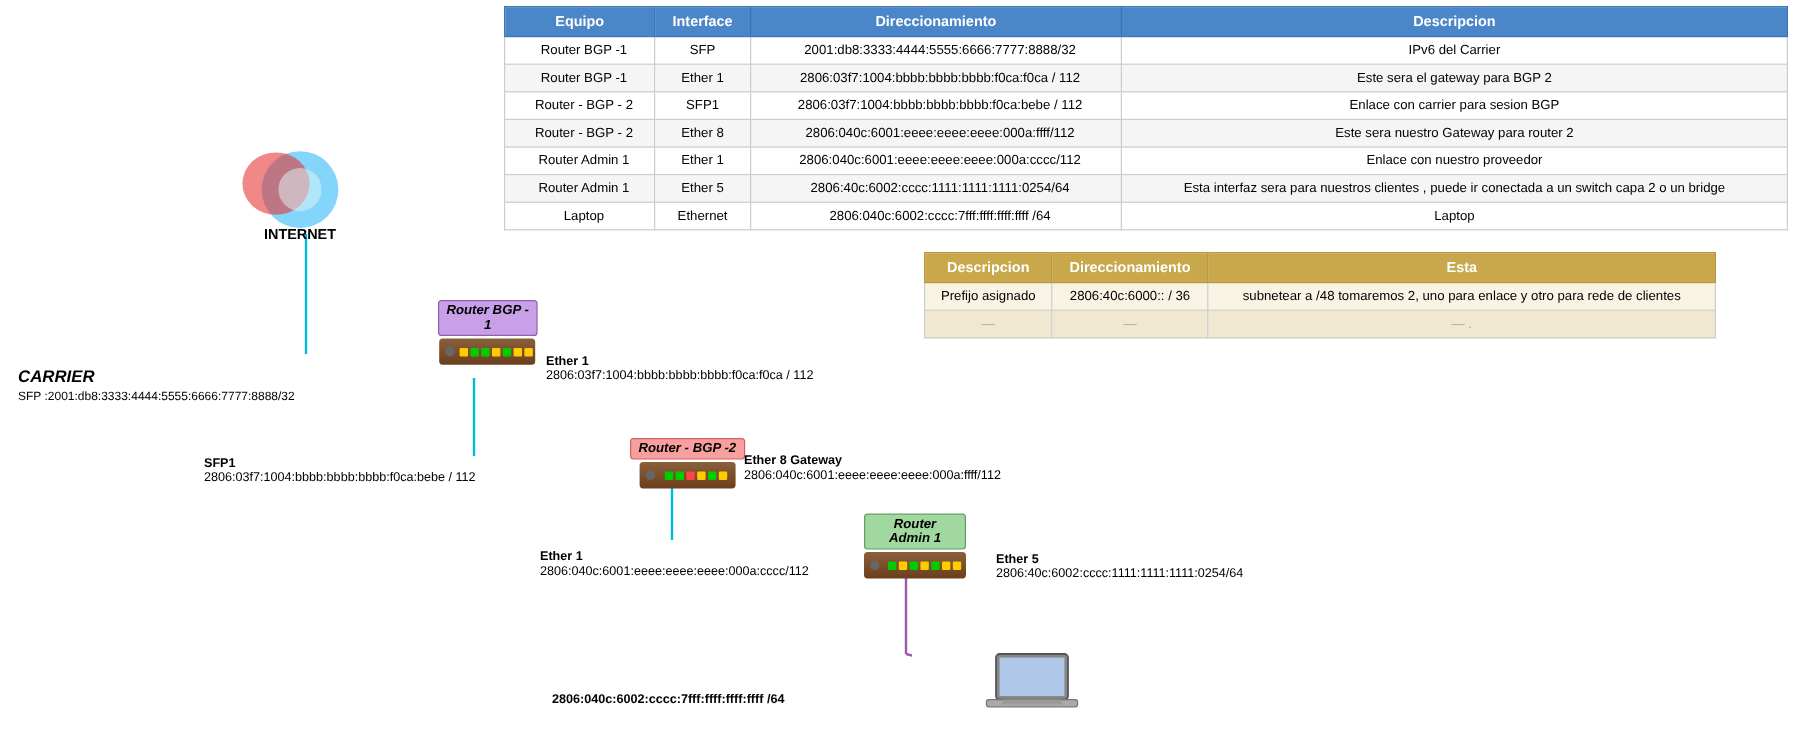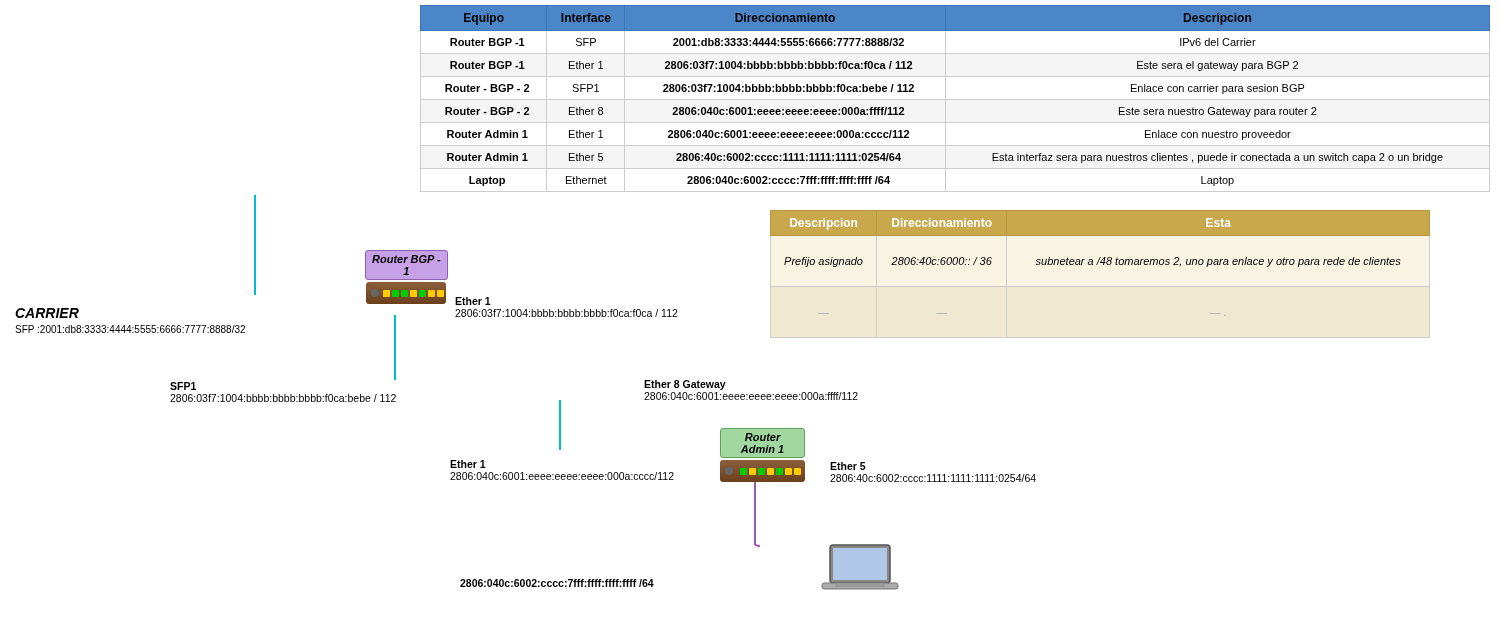--- a/index.html
+++ b/index.html
@@ -16,39 +16,39 @@
     
     .main-table {
       position: absolute;
       top: 5px;
       left: 420px;
       width: 1070px;
       border-collapse: collapse;
     }
     .main-table th {
       background: #4a86c8;
-      color: #000000;
+      color: #ffffff;
       padding: 5px 8px;
       text-align: center;
       border: 1px solid #3a76b8;
       font-weight: bold;
       font-size: 12px;
     }
     .main-table td {
       padding: 5px 8px;
       text-align: center;
       border: 1px solid #ccc;
       font-size: 11px;
       background: #fff;
     }
     .main-table tr:nth-child(even) td {
       background: #f5f5f5;
     }
     .main-table td.bold {
-      font-weight: bold;
+      font-weight: normal;
       padding-left: 15px;
     }
 
     
     .secondary-table {
       position: absolute;
       top: 210px;
       left: 770px;
       width: 660px;
       border-collapse: collapse;
@@ -56,26 +56,25 @@
     .secondary-table th {
       background: #c8a84a;
       color: #fff;
       padding: 5px 8px;
       text-align: center;
       border: 1px solid #b89840;
       font-weight: bold;
       font-size: 12px;
     }
     .secondary-table td {
-      padding: 19px 8px;
+      padding: 5px 8px;
       text-align: center;
       border: 1px solid #ccc;
       font-size: 11px;
       background: #f9f3e3;
-      font-style: italic;
     }
     .secondary-table tr:nth-child(even) td {
       background: #f0e8d0;
     }
     .secondary-table tr:last-child td {
       color: #aaa;
     }
 
     
     .diagram {
@@ -293,20 +292,31 @@
     <line x1="755" y1="470" x2="755" y2="545" stroke="#9b59b6" stroke-width="2"></line>
     <line x1="755" y1="545" x2="830" y2="565" stroke="#9b59b6" stroke-width="2"></line>
   </svg>
 
   <div class="carrier-text" style="top: 305px; left: 15px;">
     <span style="font-weight:bold; font-size:14px;font-style:italic;">CARRIER</span>
     <br>
     <span style="font-size:10px; font-weight:normal;margin-top:15px;">SFP :2001:db8:3333:4444:5555:6666:7777:8888/32</span>
   </div>
 
+  <div class="internet-cloud">
+    <svg class="cloud-svg" viewBox="0 0 110 70">
+
+      <circle cx="55" cy="35" r="32" fill="#4fc3f7" opacity="0.7"></circle>
+
+      <ellipse cx="35" cy="30" rx="28" ry="26" fill="#e53935" opacity="0.6"></ellipse>
+
+      <circle cx="55" cy="35" r="18" fill="#e0f7fa" opacity="0.5"></circle>
+    </svg>
+    <div class="internet-label">INTERNET</div>
+  </div>
 
   <div class="router-box" style="top: 250px; left: 365px;">
     <div class="router-label bgp1">Router BGP -<br>1</div>
     <div class="router-device">
       <div class="router-ports">
         <div class="router-port"></div>
         <div class="router-port green"></div>
         <div class="router-port green"></div>
         <div class="router-port"></div>
         <div class="router-port green"></div>
@@ -314,27 +324,40 @@
         <div class="router-port"></div>
       </div>
     </div>
   </div>
 
   <div class="conn-label" style="top: 295px; left: 455px;">
     <div class="title">Ether 1</div>
     <div>2806:03f7:1004:bbbb:bbbb:bbbb:f0ca:f0ca / 112</div>
   </div>
 
+  <div class="router-box" style="top: 365px; left: 525px;">
+    <div class="router-label bgp2">Router - BGP -2</div>
+    <div class="router-device">
+      <div class="router-ports">
+        <div class="router-port green"></div>
+        <div class="router-port green"></div>
+        <div class="router-port red"></div>
+        <div class="router-port"></div>
+        <div class="router-port green"></div>
+        <div class="router-port"></div>
+      </div>
+    </div>
+  </div>
 
   <div class="conn-label" style="top: 380px; left: 170px;">
     <div class="title">SFP1</div>
     <div>2806:03f7:1004:bbbb:bbbb:bbbb:f0ca:bebe / 112</div>
   </div>
 
-  <div class="conn-label" style="top: 378px; left: 644px;">
+  <div class="conn-label" style="top: 378px; left: 620px;">
     <div class="title">Ether 8 Gateway</div>
     <div>2806:040c:6001:eeee:eeee:eeee:000a:ffff/112</div>
   </div>
 
   <div class="router-box" style="top: 428px; left: 720px;">
     <div class="router-label admin1">Router Admin 1</div>
     <div class="router-device" style="width:85px;">
       <div class="router-ports">
         <div class="router-port green"></div>
         <div class="router-port"></div>

